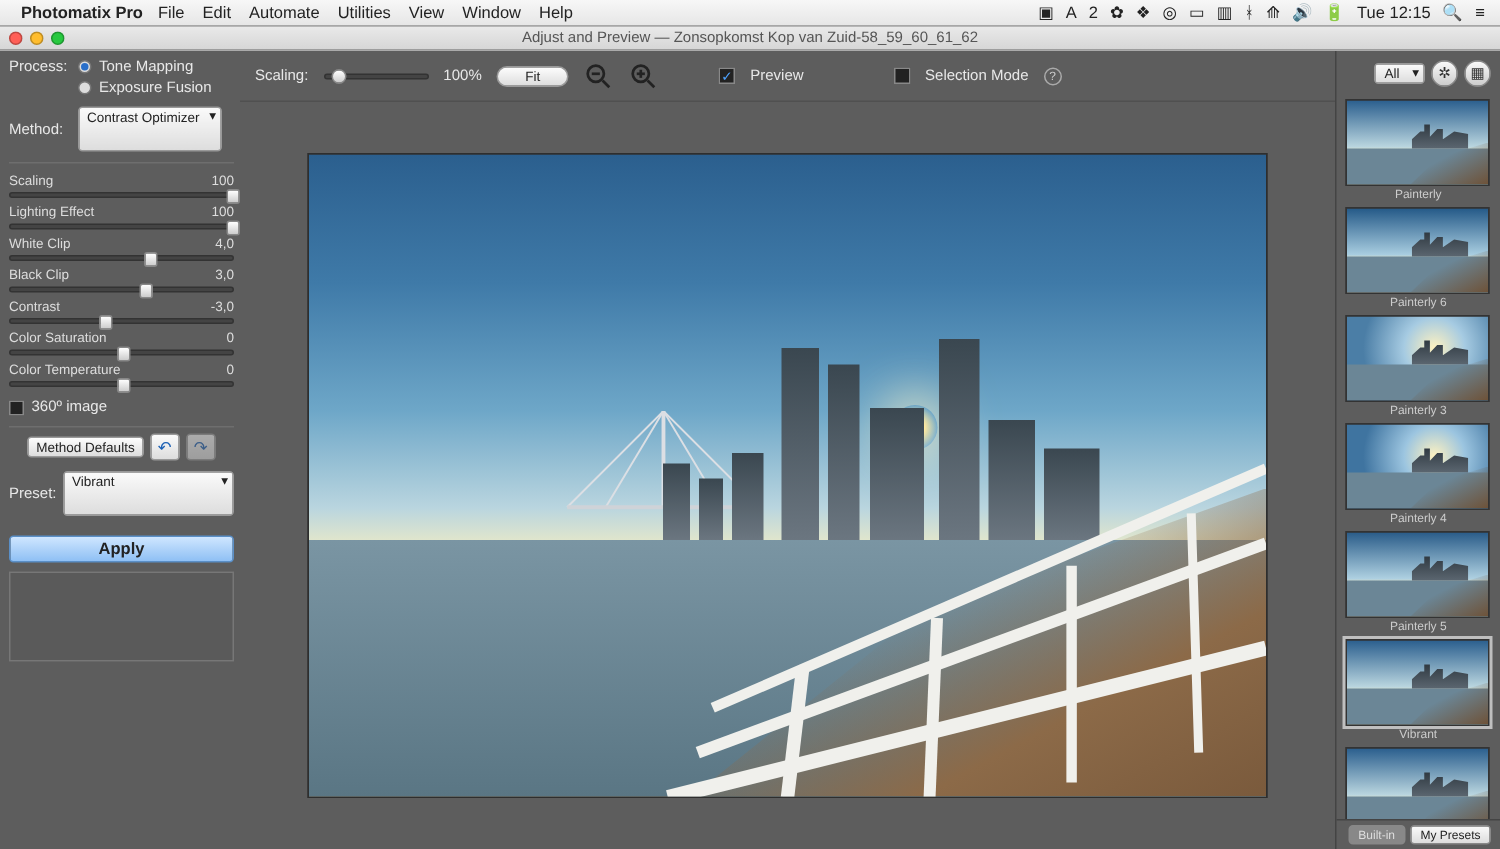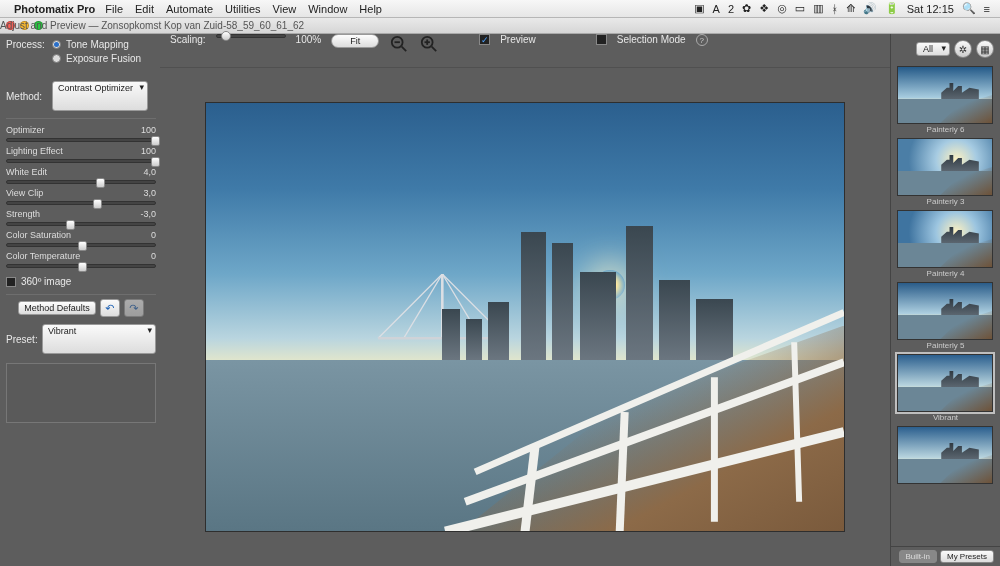--- a/index.html
+++ b/index.html
@@ -19,21 +19,21 @@
 
   
   .titlebar {
     height: 16px; background: linear-gradient(#e9e9e9,#d6d6d6);
     display: flex; align-items: center; font-size: 10px; color: #555;
     border-bottom: 1px solid #aaa; position: relative;
   }
   .traffic { display: flex; gap: 5px; padding-left: 6px; }
   .traffic span { width: 9px; height: 9px; border-radius: 50%; border:1px solid rgba(0,0,0,.25);}
   .t-close{background:#ff5f57;} .t-min{background:#ffbd2e;} .t-max{background:#28c940;}
-  .titlebar .title { position:absolute; left:0; right:0; pointer-events:none;}
+  .titlebar .title { position:absolute; left:0; right:0; text-align:center; pointer-events:none;}
 
   
   .workspace { display:flex; height: 532px; background:#5d5d5d; }
   .leftpanel { width: 160px; background:#5d5d5d; color:#ddd; font-size: 10px; padding:5px 4px 4px 6px; display:flex; flex-direction:column; }
   .centerpanel { flex:1; background:#5d5d5d; display:flex; flex-direction:column; position:relative; }
   .rightpanel { width: 110px; background:#5d5d5d; border-left:1px solid #444; display:flex; flex-direction:column; }
 
   
   .row { display:flex; align-items:center; margin-bottom:3px; }
   .lbl { color:#e8e8e8; font-size:10px; }
@@ -50,21 +50,21 @@
   .checkbox { width:10px; height:10px; background:#222; border:1px solid #888; margin-right:5px; display:inline-block;}
 
   .btn { background:linear-gradient(#fdfdfd,#ddd); color:#222; font-size:9px; padding:2px 8px; border:1px solid #999; border-radius:3px; text-align:center;}
   .btn.small{padding:1px 5px; font-size:9px;}
   .iconbtn { width:20px; height:18px; background:linear-gradient(#fafafa,#ddd); border:1px solid #999; border-radius:3px; display:inline-flex;align-items:center;justify-content:center;font-size:11px;color:#1a5fb4;}
   .apply-btn { background:linear-gradient(#cfe6ff,#8fc0f4); border:1px solid #5a8fc7; border-radius:3px; height:18px; display:flex;align-items:center;justify-content:center;color:#222; font-weight:bold; font-size:11px;}
 
   .bottom-box{ flex:0 0 60px; border:1px solid #777; background:#5a5a5a; margin-top:6px;}
 
   
-  .topcontrols{ height:34px; display:flex; align-items:flex-start; padding:0 10px; gap:10px; color:#ddd; font-size:10px; background:#5d5d5d; border-bottom:1px solid #505050;}
+  .topcontrols{ height:34px; display:flex; align-items:center; padding:0 10px; gap:10px; color:#ddd; font-size:10px; background:#5d5d5d; border-bottom:1px solid #505050;}
   .scaletrack{ width:70px; height:4px; background:#444; border:1px solid #333; border-radius:2px; position:relative;}
   .scaletrack .thumb{position:absolute; top:-4px; left:4px; width:10px;height:10px;border-radius:50%;background:linear-gradient(#fff,#ccc);border:1px solid #888;}
   .pill{ background:linear-gradient(#fdfdfd,#ddd); color:#222; font-size:9px; padding:1px 18px; border:1px solid #999; border-radius:9px;}
   .mag{ width:20px;height:20px; display:inline-flex;align-items:center;justify-content:center;}
   .mag svg{width:18px;height:18px;}
   .chk{width:11px;height:11px;background:#222;border:1px solid #888;display:inline-flex;align-items:center;justify-content:center;font-size:9px;color:#4ea3ff;}
   .help{width:12px;height:12px;border:1px solid #aaa;border-radius:50%;display:inline-flex;align-items:center;justify-content:center;font-size:8px;color:#ccc;}
 
   
   .canvas-wrap{ flex:1; display:flex; align-items:center; justify-content:center; }
@@ -123,21 +123,21 @@
   <span class="ricon">2</span>
   <span class="ricon">✿</span>
   <span class="ricon">❖</span>
   <span class="ricon">◎</span>
   <span class="ricon">▭</span>
   <span class="ricon">▥</span>
   <span class="ricon">ᚼ</span>
   <span class="ricon">⟰</span>
   <span class="ricon">🔊</span>
   <span class="ricon">🔋</span>
-  <span class="ricon">Sat 12:15</span>
+  <span class="ricon">Tue 12:15</span>
   <span class="ricon">🔍</span>
   <span class="ricon">≡</span>
 </div>
 
 <div class="titlebar">
   <div class="traffic">
     <span class="t-close"></span>
     <span class="t-min"></span>
     <span class="t-max"></span>
   </div>
@@ -150,66 +150,66 @@
     <div class="row">
       <span class="lbl" style="width:46px">Process:</span>
       <span class="radio checked"></span>
       <span class="lbl">Tone Mapping</span>
     </div>
     <div class="row">
       <span style="width:46px"></span>
       <span class="radio"></span>
       <span class="lbl">Exposure Fusion</span>
     </div>
-    <div class="row" style="margin-top:14px">
+    <div class="row" style="margin-top:4px">
       <span class="lbl" style="width:46px">Method:</span>
       <span class="dropdown">Contrast Optimizer</span>
     </div>
     <hr class="hr">
 
     <div id="sliders">
         <div class="slider-row">
           <div class="slider-header">
-            <span>Optimizer</span>
+            <span>Scaling</span>
             <span>100</span>
           </div>
           <div class="slider-track">
             <div class="slider-thumb" style="left:97%"></div>
           </div>
         </div>
         <div class="slider-row">
           <div class="slider-header">
             <span>Lighting Effect</span>
             <span>100</span>
           </div>
           <div class="slider-track">
             <div class="slider-thumb" style="left:97%"></div>
           </div>
         </div>
         <div class="slider-row">
           <div class="slider-header">
-            <span>White Edit</span>
+            <span>White Clip</span>
             <span>4,0</span>
           </div>
           <div class="slider-track">
             <div class="slider-thumb" style="left:60%"></div>
           </div>
         </div>
         <div class="slider-row">
           <div class="slider-header">
-            <span>View Clip</span>
+            <span>Black Clip</span>
             <span>3,0</span>
           </div>
           <div class="slider-track">
             <div class="slider-thumb" style="left:58%"></div>
           </div>
         </div>
         <div class="slider-row">
           <div class="slider-header">
-            <span>Strength</span>
+            <span>Contrast</span>
             <span>-3,0</span>
           </div>
           <div class="slider-track">
             <div class="slider-thumb" style="left:40%"></div>
           </div>
         </div>
         <div class="slider-row">
           <div class="slider-header">
             <span>Color Saturation</span>
             <span>0</span>
@@ -238,20 +238,21 @@
     <div class="row" style="gap:4px;justify-content:center">
       <span class="btn small">Method Defaults</span>
       <span class="iconbtn">↶</span>
       <span class="iconbtn" style="opacity:.5">↷</span>
     </div>
     <div class="row" style="margin-top:4px">
       <span class="lbl" style="width:36px">Preset:</span>
       <span class="dropdown" style="flex:1">Vibrant</span>
     </div>
 
+    <div class="apply-btn" style="margin-top:10px">Apply</div>
 
     <div class="bottom-box"></div>
   </div>
 
   <div class="centerpanel">
     <div class="topcontrols">
       <span class="lbl">Scaling:</span>
       <div class="scaletrack">
           <div class="thumb"></div>
         </div>
@@ -321,20 +322,29 @@
 
   <div class="rightpanel">
     <div class="rtop">
       <span class="sel">All</span>
       <span class="round">✲</span>
       <span class="round">▦</span>
     </div>
     <div class="thumbs" id="thumbs">
         <div class="thumb-item">
           <div class="thumb-img">
+            <div class="mini-sky" style="background:linear-gradient(#2b5f8e,#b9d5df 55%,#dfe5cd 60%)"></div>
+            <div class="mini-water"></div>
+            <div class="mini-bld"></div>
+            <div class="mini-walk"></div>
+          </div>
+          <div class="thumb-label">Painterly</div>
+        </div>
+        <div class="thumb-item">
+          <div class="thumb-img">
             <div class="mini-sky" style="background:linear-gradient(#255a88,#a8cde0 55%,#e8e5c8 60%)"></div>
             <div class="mini-water"></div>
             <div class="mini-bld"></div>
             <div class="mini-walk"></div>
           </div>
           <div class="thumb-label">Painterly 6</div>
         </div>
         <div class="thumb-item">
           <div class="thumb-img">
             <div class="mini-sky" style="background:radial-gradient(circle at 62% 38%,#fff2c0 0%,#a6cbe2 30%,#4b7ea6 70%)"></div>

